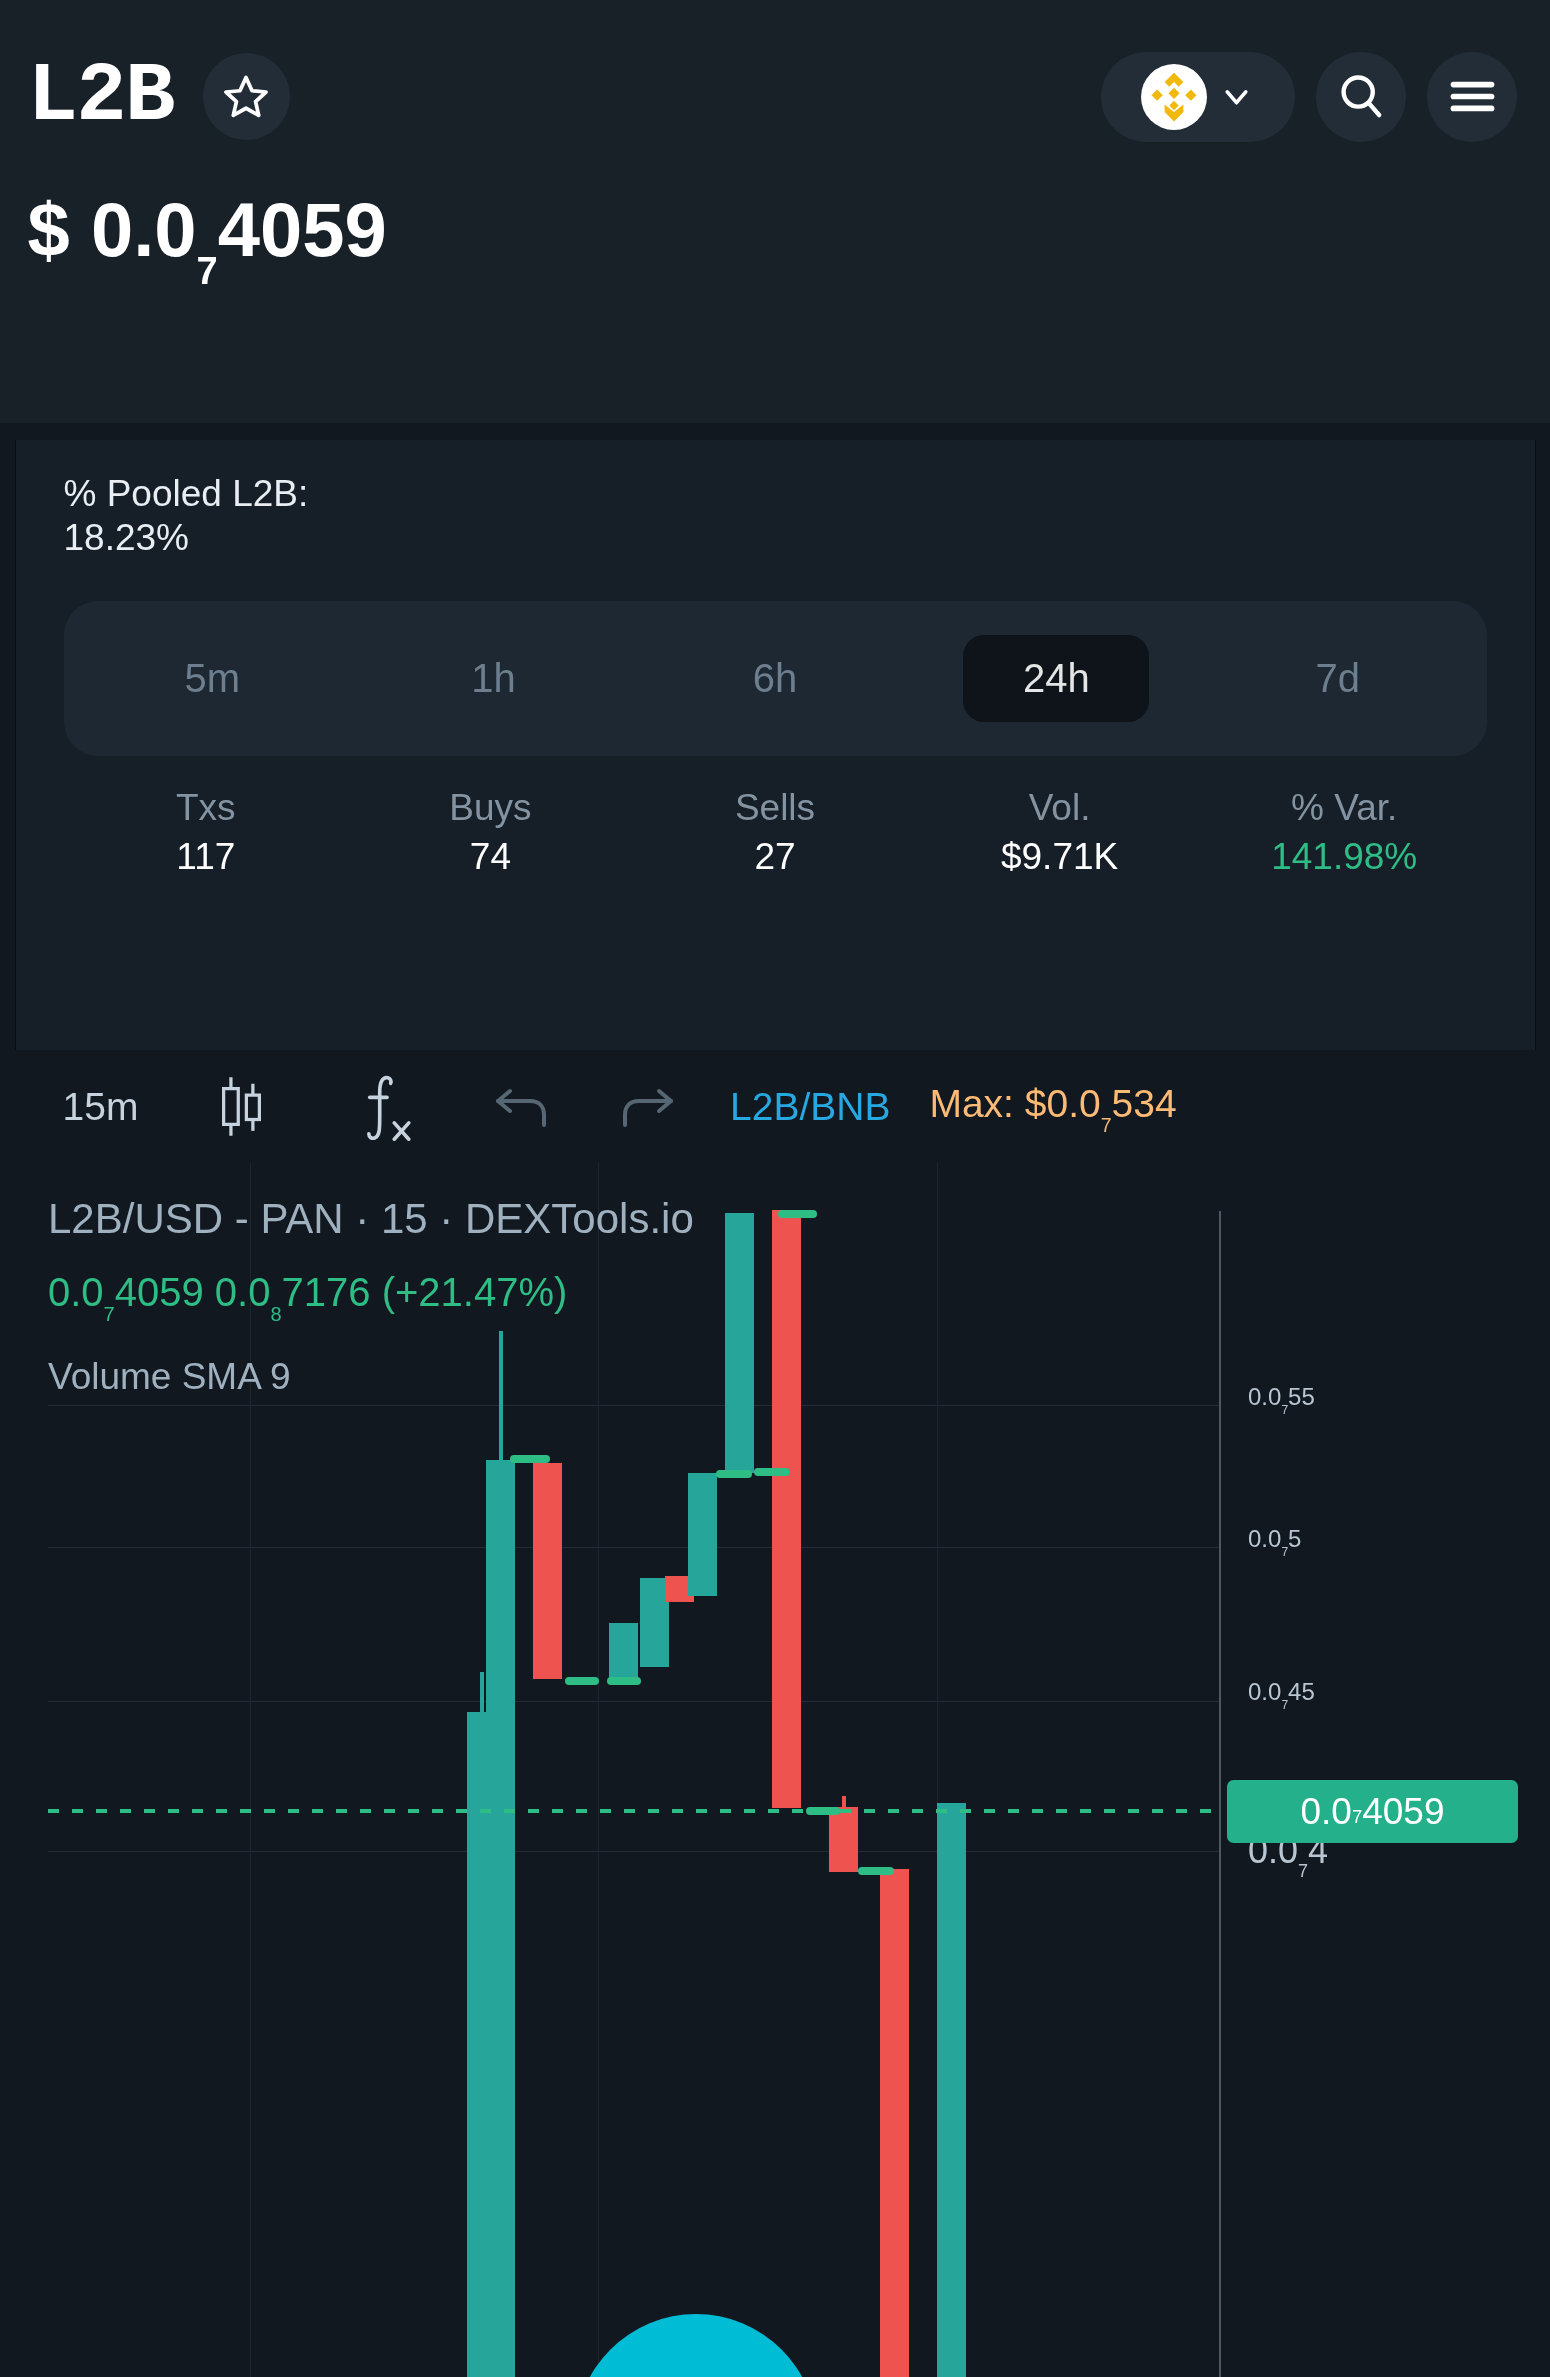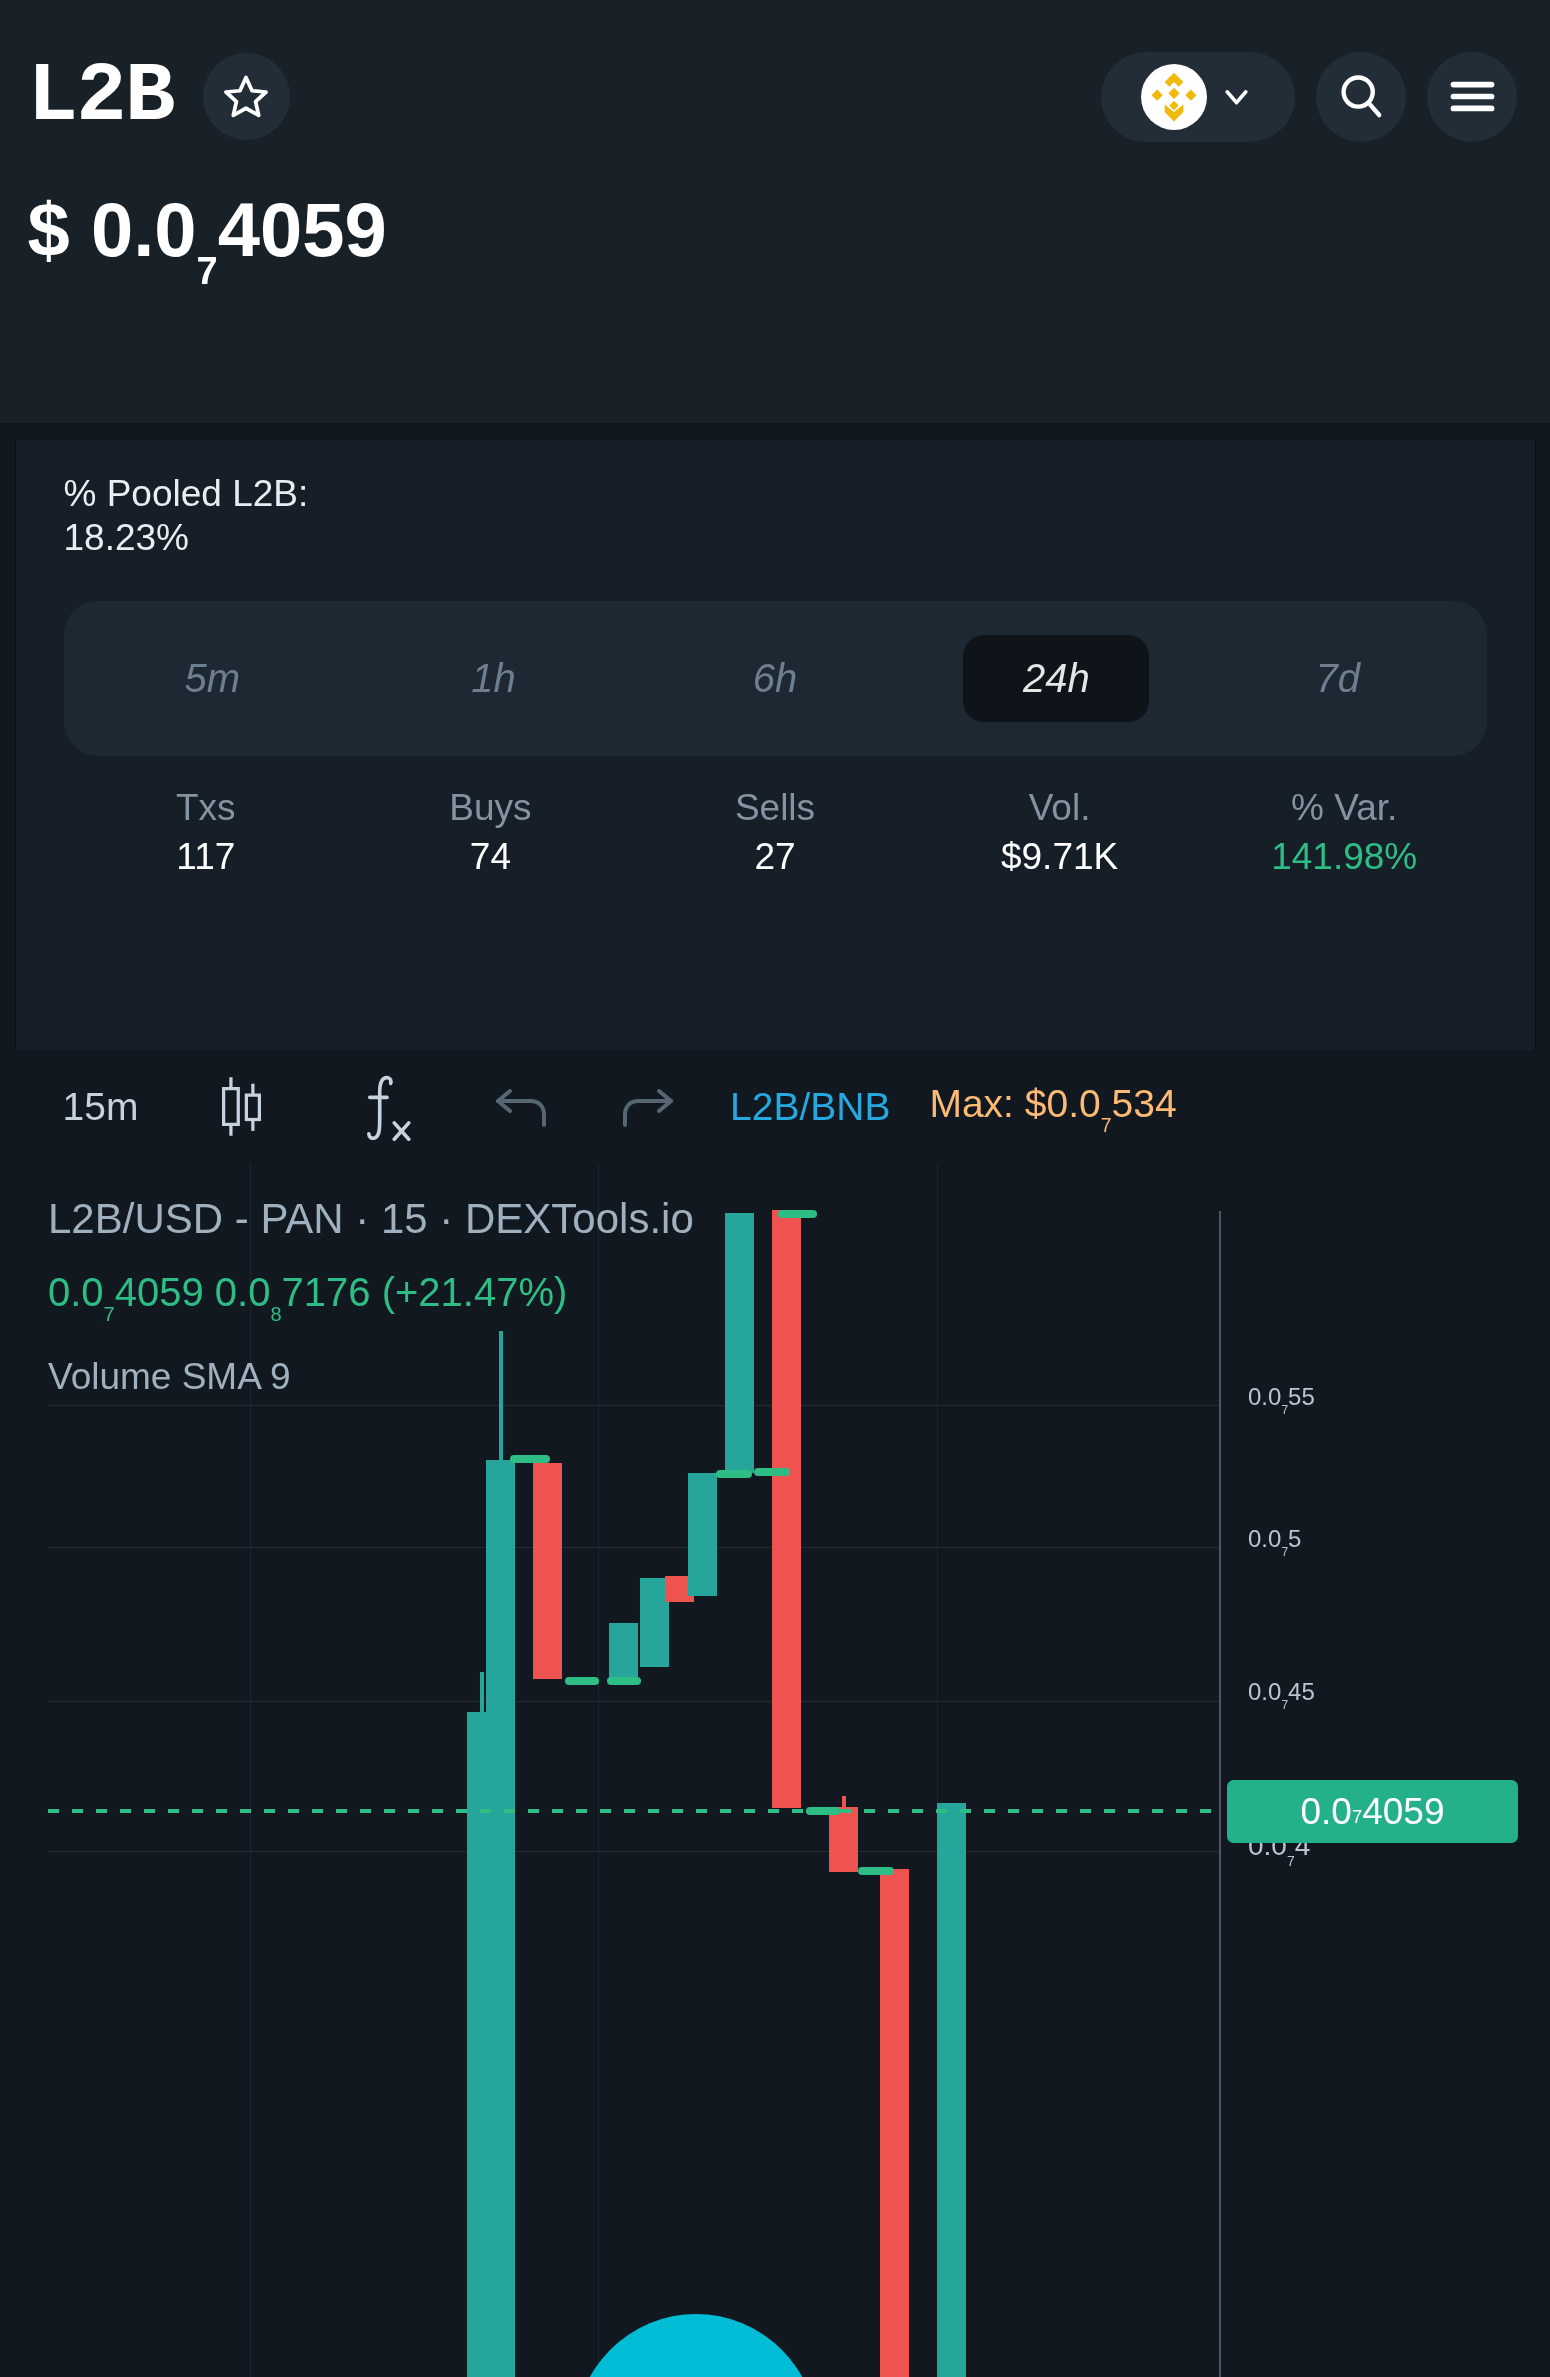--- a/index.html
+++ b/index.html
@@ -57,21 +57,20 @@
     padding: 32px 48px 0 48px;
   }
   .pooled-label { font-size: 37px; color: #e9eef3; line-height: 1.18; }
   .pooled-value { font-size: 37px; color: #e9eef3; line-height: 1.18; }
 
   .tf-bar {
     margin-top: 42px; height: 155px; border-radius: 34px;
     background: #1d2832;
     display: flex; align-items: center; justify-content: space-around;
     padding: 0 8px;
-    font-style: italic;
   }
   .tf {
     font-size: 40px; color: #6d7f8f; min-width: 186px; text-align: center;
     padding: 21px 0; border-radius: 21px; cursor: pointer;
   }
   .tf.active { background: #0e1419; color: #e5e5e5; font-weight: 400; }
 
   .stats-grid {
     margin-top: 29px; display: grid; grid-template-columns: repeat(5, 1fr);
   }
@@ -121,21 +120,21 @@
 
   .ylabel { position: absolute; left: 1248px; font-size: 24px; color: #b9c6d2; white-space: nowrap; }
 
   .price-badge {
     position: absolute; left: 1227px; width: 291px; height: 63px;
     background: #23b08a; border-radius: 6.5px;
     display: flex; align-items: center; justify-content: center;
     color: #ffffff; font-size: 37px; z-index: 6; white-space: nowrap;
   }
   .price-occluded {
-    position: absolute; left: 1248px; font-size: 28px; color: #b9c6d2;
+    position: absolute; left: 1248px; font-size: 36px; color: #b9c6d2;
     z-index: 4; white-space: nowrap;
   }
   .price-dotline {
     position: absolute; left: 48px; width: 1171px; height: 4px; z-index: 3;
     background-image: repeating-linear-gradient(to right, #2ebd85 0 11.3px, transparent 11.3px 24px);
   }
 
   .candle { position: absolute; z-index: 2; }
   .c-body { position: absolute; left: 0; width: 100%; }
   .c-wick { position: absolute; width: 4px; left: 50%; margin-left: -1.6px; }

